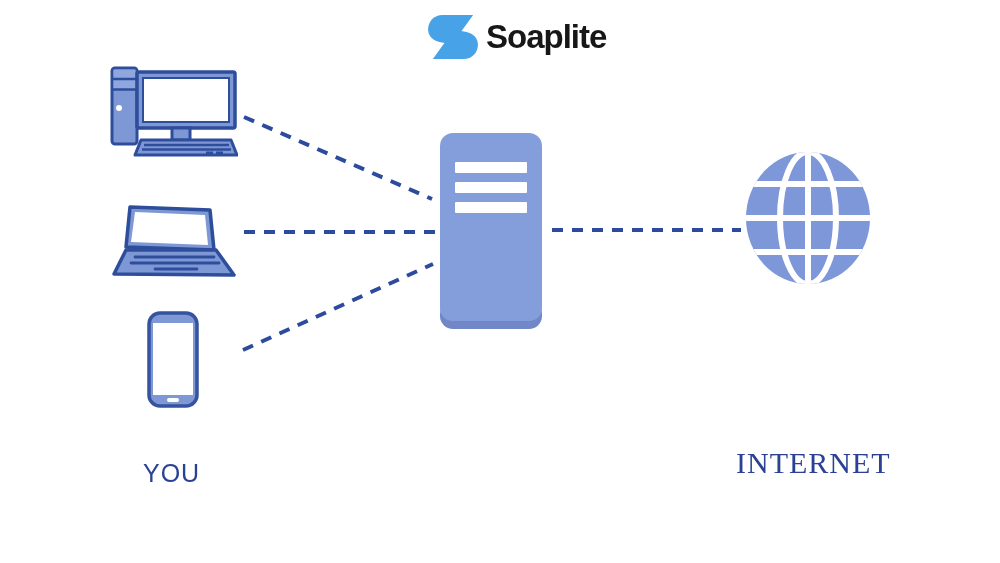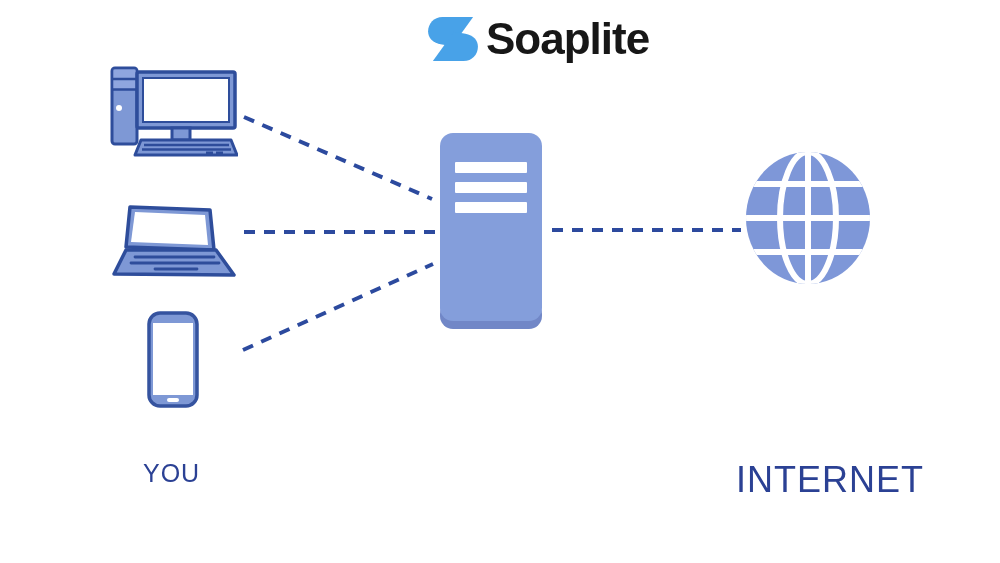--- a/index.html
+++ b/index.html
@@ -4,40 +4,40 @@
 <style>
   * { margin: 0; padding: 0; box-sizing: border-box; }
   html, body { width: 1000px; height: 563px; background: #ffffff; overflow: hidden; }
   body { font-family: "Liberation Sans", sans-serif; position: relative; }
 
   .canvas { position: absolute; inset: 0; background: #ffffff; }
 
   
   .logo { position: absolute; left: 427px; top: 14px; display: flex; align-items: center; gap: 7px; }
   .logo .brand-text {
-    font-size: 44px; font-weight: bold; color: #171717; letter-spacing: -1px;
+    font-size: 33px; font-weight: bold; color: #171717; letter-spacing: -1px;
   }
 
   
   .connections { position: absolute; left: 0; top: 0; pointer-events: none; }
 
   
   .icon-abs { position: absolute; line-height: 0; }
   .desktop-wrap { left: 110px; top: 66px; }
   .laptop-wrap  { left: 112px; top: 203px; }
   .phone-wrap   { left: 147px; top: 311px; }
   .server-wrap  { left: 440px; top: 133px; }
   .globe-wrap   { left: 744px; top: 150px; }
 
   
   .label { position: absolute; color: #2b4194; font-weight: 400; }
   .label-you      { left: 143px; top: 459px; font-size: 25px; letter-spacing: 1px; }
   .label-proxy    { left: 416px; top: 441px; width: 154px; text-align: center;
                     font-size: 29px; line-height: 34px; letter-spacing: 0.5px; }
-  .label-internet { left: 736px; top: 459px; font-size: 36px; letter-spacing: 1px; }
+  .label-internet { left: 736px; top: 446px; font-size: 30px; letter-spacing: 1px; font-family: Liberation Serif, serif; }
 </style>
 </head>
 <body>
 
 <div class="canvas">
 
   <svg class="connections" width="1000" height="563" viewBox="0 0 1000 563">
     <g stroke="#2c4a9e" stroke-width="4" fill="none" stroke-dasharray="11 9">
       <line x1="244" y1="117" x2="432" y2="199"></line>
       <line x1="244" y1="232" x2="436" y2="232"></line>

